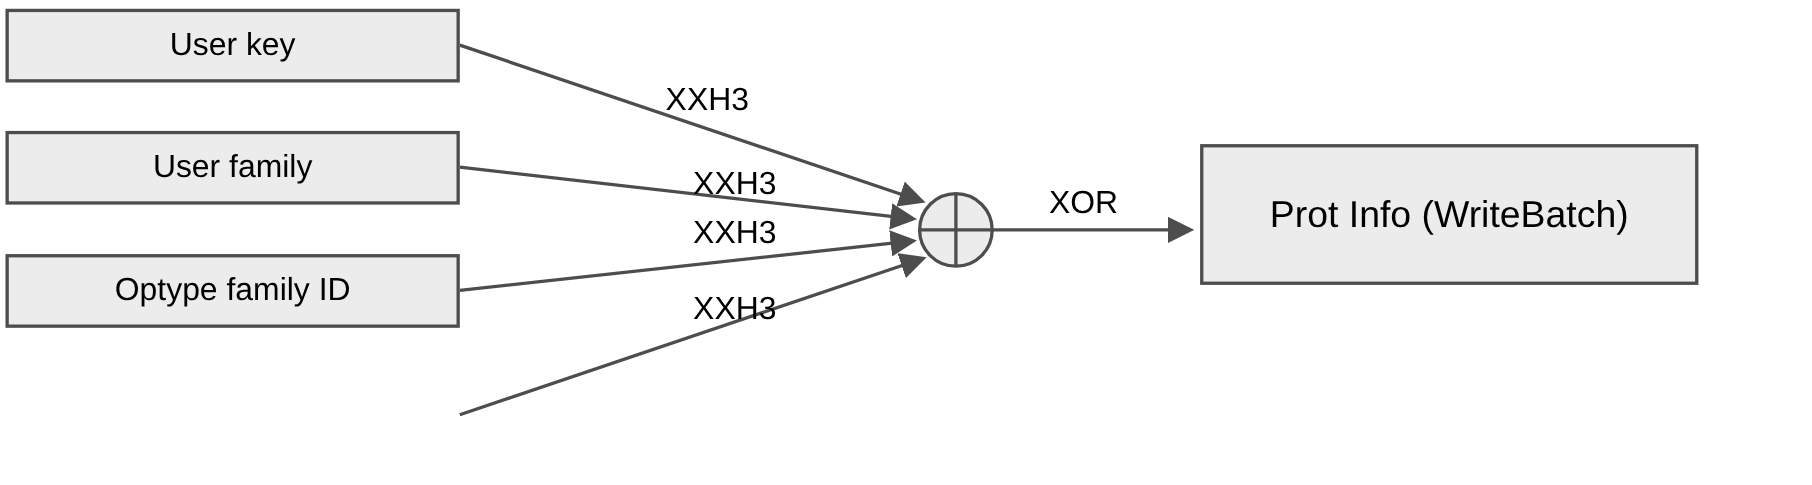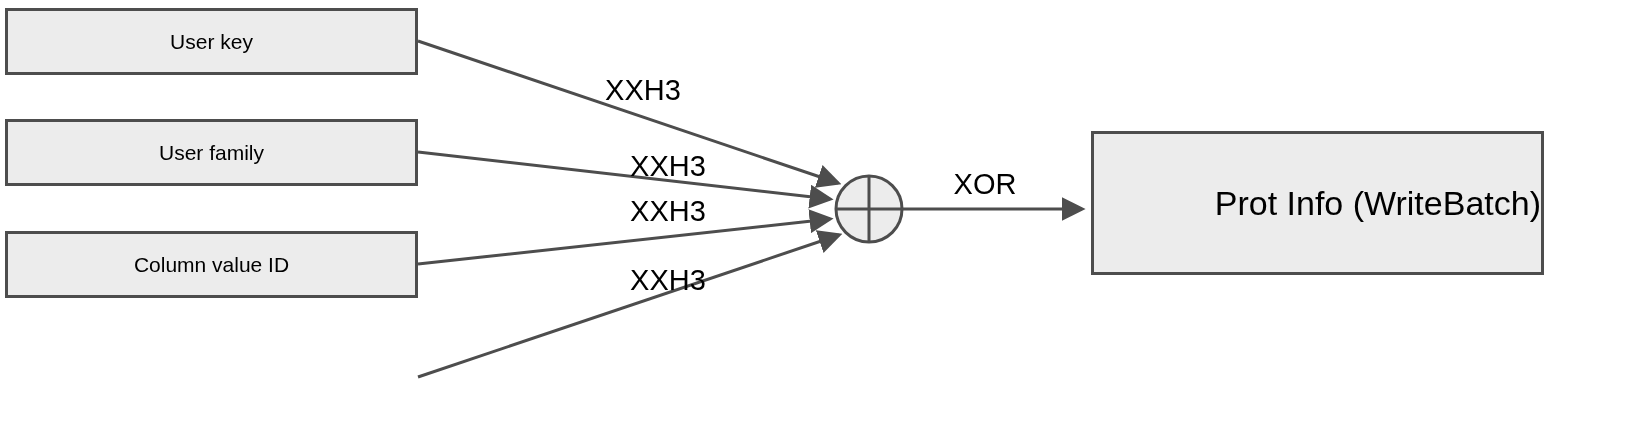--- a/index.html
+++ b/index.html
@@ -29,29 +29,28 @@
     border: 3px solid #4d4d4d;
     display: flex;
     align-items: center;
     justify-content: center;
     color: #000000;
   }
   .input-box {
     left: 5px;
     width: 413px;
     height: 67px;
-    font-size: 21px;
+    font-size: 29px;
   }
   .output-box {
     left: 1091px;
     top: 131px;
     width: 453px;
-    height: 144px;
+    height: 128px;
     font-size: 34px;
-    justify-content: flex-end;
   }
   .edge-label {
     font-size: 29px;
     fill: #000000;
     font-family: "Liberation Sans", sans-serif;
   }
 </style>
 </head>
 <body>
 
@@ -87,21 +86,21 @@
 
   <div class="node-box input-box" style="top:8px">
     <span>User key</span>
   </div>
 
   <div class="node-box input-box" style="top:119px">
     <span>User family</span>
   </div>
 
   <div class="node-box input-box" style="top:231px">
-    <span>Column value ID</span>
+    <span>Optype family ID</span>
   </div>
 
 
   <div class="node-box output-box">
     <span>Prot Info (WriteBatch)</span>
   </div>
 
 </div>
 
 </body></html>

